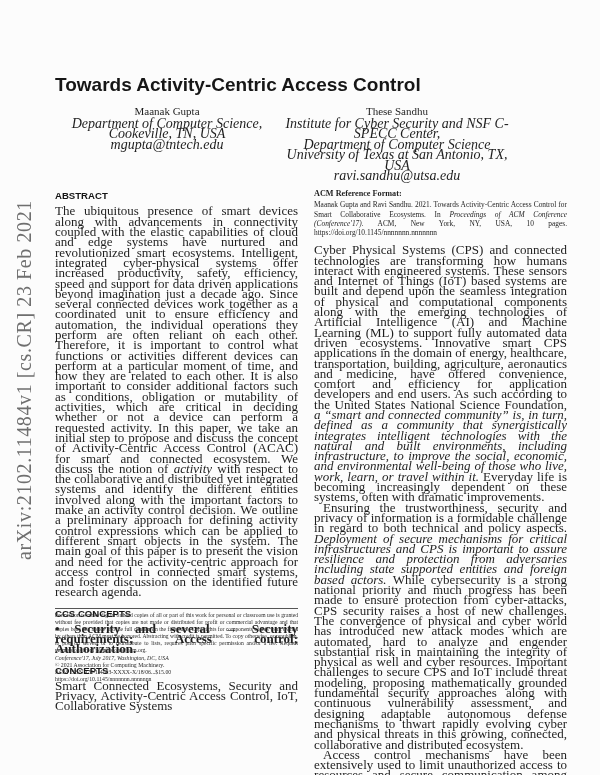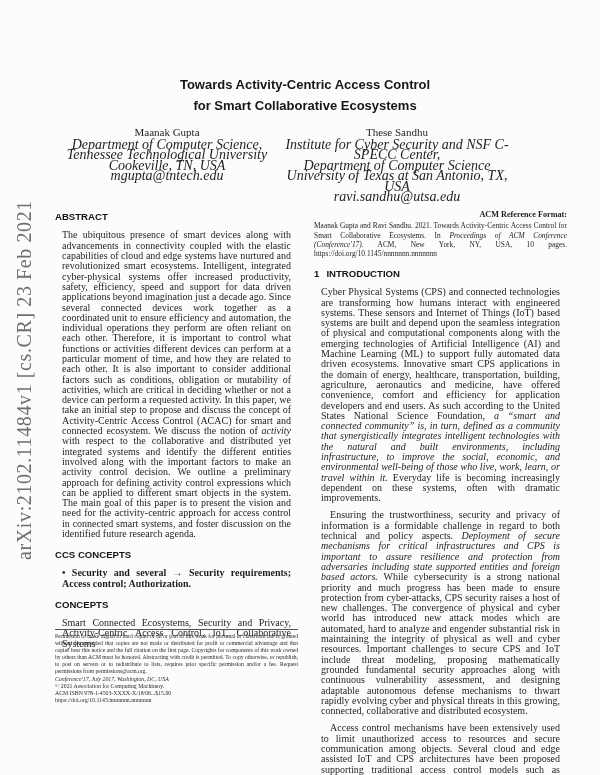--- a/index.html
+++ b/index.html
@@ -30,24 +30,24 @@
 
   .content {
     position: absolute;
     left: 55px; top: 0;
     width: 512px;
   }
 
   .title-block {
     margin-top: 74px;
     width: 500px;
-    text-align: center;
+    text-align: left;
     font-family: "Liberation Sans", sans-serif;
     font-weight: bold;
-    font-size: 13px;
+    font-size: 19px;
     line-height: 21px;
     color: #161616;
   }
 
   .authors {
     display: flex;
     margin-top: 9px;
   }
   .author { text-align: center; }
   .author-1 { width: 224px; }
@@ -68,37 +68,36 @@
     font-weight: bold;
     font-size: 9.6px;
     line-height: 12px;
     margin: 10px 0 4px 0;
     color: #141414;
   }
   .sec-heading.first { margin-top: 3px; }
   .sec-num { display: inline-block; margin-right: 7px; }
 
   .body-text {
-    font-size: 10px;
+    font-size: 13px;
     line-height: 10.3px;
     text-align: justify;
-    margin: 7px;
+    margin: 0;
   }
   .body-text.indent { text-indent: 9px; }
   .body-text em { font-style: italic; }
 
   .ccs-line { font-weight: bold; }
   .ccs-arrow { font-weight: normal; }
 
   .acm-ref-heading {
     font-size: 8.2px;
     font-weight: bold;
     line-height: 10px;
     margin: 2px 0 1px 0;
-    text-align: right;
   }
   .acm-ref-text {
     font-size: 7.4px;
     line-height: 9.2px;
     text-align: justify;
     margin: 0 0 8px 0;
   }
 
   .footnote {
     position: absolute;
@@ -125,28 +124,26 @@
 <body>
 
 <div class="page">
 
   <div class="arxiv-stamp">arXiv:2102.11484v1  [cs.CR]  23 Feb 2021</div>
 
   <div class="content">
 
     <div class="title-block">
       <div>Towards Activity-Centric Access Control</div>
-      <div>for Smart Collaborative Ecosystems</div>
     </div>
 
     <div class="authors">
       <div class="author author-1">
         <div class="author-name">Maanak Gupta</div>
         <div class="author-line">Department of Computer Science,</div>
-        <div class="author-line">Tennessee Technological University</div>
         <div class="author-line">Cookeville, TN, USA</div>
         <div class="author-line">mgupta@tntech.edu</div>
       </div>
       <div class="author author-2">
         <div class="author-name">These Sandhu</div>
         <div class="author-line">Institute for Cyber Security and NSF C-SPECC Center,</div>
         <div class="author-line">Department of Computer Science</div>
         <div class="author-line">University of Texas at San Antonio, TX, USA</div>
         <div class="author-line">ravi.sandhu@utsa.edu</div>
       </div>
@@ -173,21 +170,20 @@
           <p class="footnote-line">https://doi.org/10.1145/nnnnnnn.nnnnnnn</p>
         </div>
 
       </div>
 
       <div class="col-right">
 
         <div class="acm-ref-heading">ACM Reference Format:</div>
         <p class="acm-ref-text"><span>Maanak Gupta and Ravi Sandhu. 2021. Towards Activity-Centric Access Control for Smart Collaborative Ecosystems. In </span><em>Proceedings of ACM Conference (Conference'17).</em><span> ACM, New York, NY, USA, 10 pages. https://doi.org/10.1145/nnnnnnn.nnnnnnn</span></p>
 
-        <div class="sec-heading"><span class="sec-num">1</span><span>INTRODUCTION</span></div>
 
         <p class="body-text"><span>Cyber Physical Systems (CPS) and connected technologies are transforming how humans interact with engineered systems. These sensors and Internet of Things (IoT) based systems are built and depend upon the seamless integration of physical and computational components along with the emerging technologies of Artificial Intelligence (AI) and Machine Learning (ML) to support fully automated data driven ecosystems. Innovative smart CPS applications in the domain of energy, healthcare, transportation, building, agriculture, aeronautics and medicine, have offered convenience, comfort and efficiency for application developers and end users. As such according to the United States National Science Foundation, </span><em>a “smart and connected community” is, in turn, defined as a community that synergistically integrates intelligent technologies with the natural and built environments, including infrastructure, to improve the social, economic, and environmental well-being of those who live, work, learn, or travel within it.</em><span> Everyday life is becoming increasingly dependent on these systems, often with dramatic improvements.</span></p>
 
         <p class="body-text indent"><span>Ensuring the trustworthiness, security and privacy of information is a formidable challenge in regard to both technical and policy aspects. </span><em>Deployment of secure mechanisms for critical infrastructures and CPS is important to assure resilience and protection from adversaries including state supported entities and foreign based actors.</em><span> While cybersecurity is a strong national priority and much progress has been made to ensure protection from cyber-attacks, CPS security raises a host of new challenges. The convergence of physical and cyber world has introduced new attack modes which are automated, hard to analyze and engender substantial risk in maintaining the integrity of physical as well and cyber resources. Important challenges to secure CPS and IoT include threat modeling, proposing mathematically grounded fundamental security approaches along with continuous vulnerability assessment, and designing adaptable autonomous defense mechanisms to thwart rapidly evolving cyber and physical threats in this growing, connected, collaborative and distributed ecosystem.</span></p>
 
         <p class="body-text indent">Access control mechanisms have been extensively used to limit unauthorized access to resources and secure communication among objects. Several cloud and edge assisted IoT and CPS architectures have been proposed supporting traditional access control models such as Discretionary (DAC) [1], Mandatory (MAC) and Role Based</p>
 
       </div>
 
     </div>

